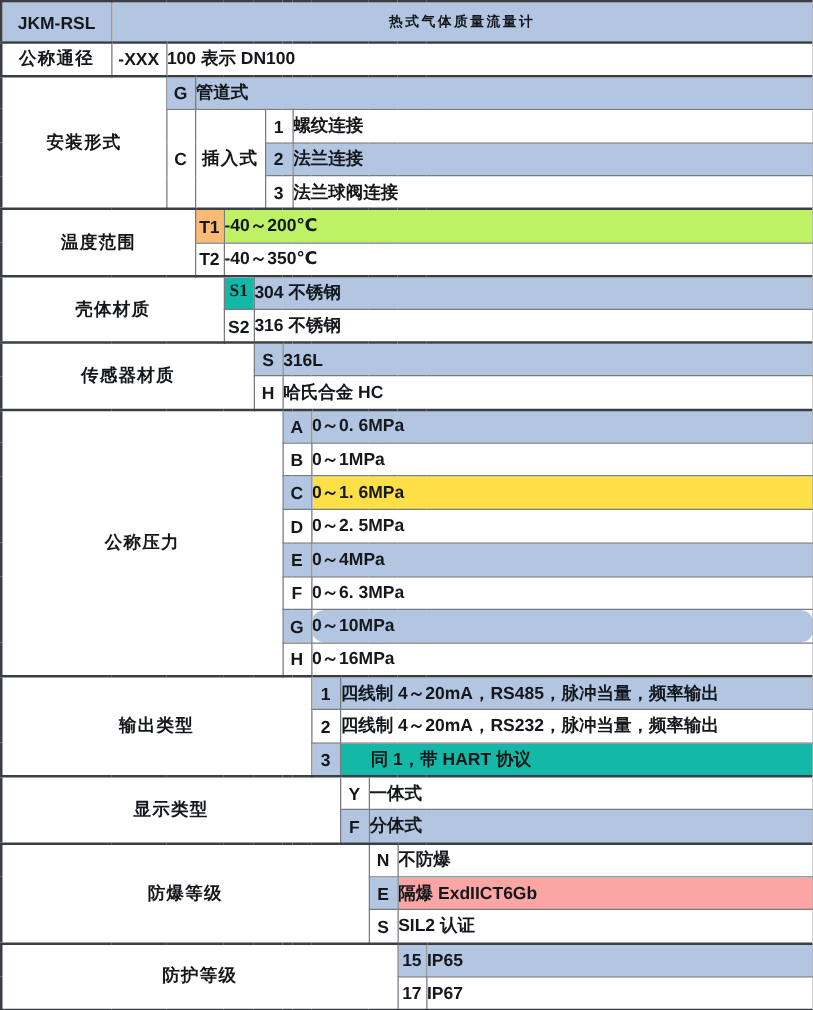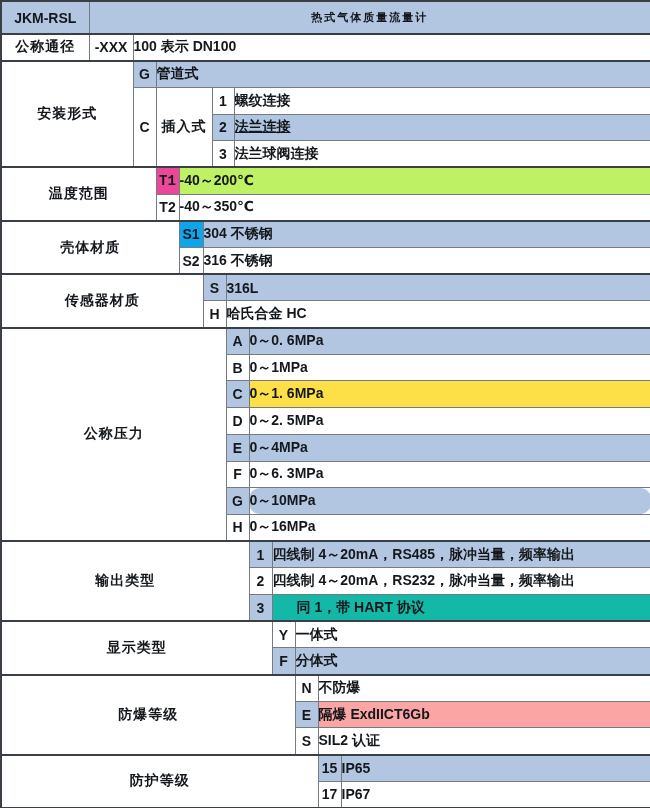--- a/index.html
+++ b/index.html
@@ -68,40 +68,40 @@
     <td class="val b" colspan="11" style="background: rgb(178, 198, 226);">管道式</td>
   </tr>
   <tr class="rw">
     <td class="code" rowspan="3">C</td>
     <td class="lab" colspan="3" rowspan="3">插入式</td>
     <td class="code" colspan="2">1</td>
     <td class="val" colspan="6">螺纹连接</td>
   </tr>
   <tr class="rw">
     <td class="code b" colspan="2" style="background: rgb(178, 198, 226);">2</td>
-    <td class="val b" colspan="6" style="background: rgb(178, 198, 226); text-decoration: underline;">法兰连接</td>
+    <td class="val b" colspan="6" style="background: rgb(178, 198, 226);">法兰连接</td>
   </tr>
   <tr class="rw">
     <td class="code" colspan="2">3</td>
     <td class="val" colspan="6">法兰球阀连接</td>
   </tr>
 
   <tr class="rw sec">
     <td class="lab" colspan="3" rowspan="2">温度范围</td>
-    <td class="code b" style="background: #ec4899; font-family: Liberation Mono, monospace;">T1</td>
+    <td class="code b" style="background: #fdba74;">T1</td>
     <td class="val b" colspan="10" style="background: #bef264;">-40～200℃</td>
   </tr>
   <tr class="rw">
     <td class="code">T2</td>
     <td class="val" colspan="10">-40～350℃</td>
   </tr>
 
   <tr class="rw sec">
     <td class="lab" colspan="4" rowspan="2">壳体材质</td>
-    <td class="code b" style="background: #0ea5e9;">S1</td>
+    <td class="code b" style="background: #14b8a6; font-family: Liberation Serif, serif;">S1</td>
     <td class="val b" colspan="9" style="background: rgb(178, 198, 226);">304 不锈钢</td>
   </tr>
   <tr class="rw">
     <td class="code">S2</td>
     <td class="val" colspan="9">316 不锈钢</td>
   </tr>
 
   <tr class="rw sec">
     <td class="lab" colspan="5" rowspan="2">传感器材质</td>
     <td class="code b" colspan="2" style="background: rgb(178, 198, 226);">S</td>

